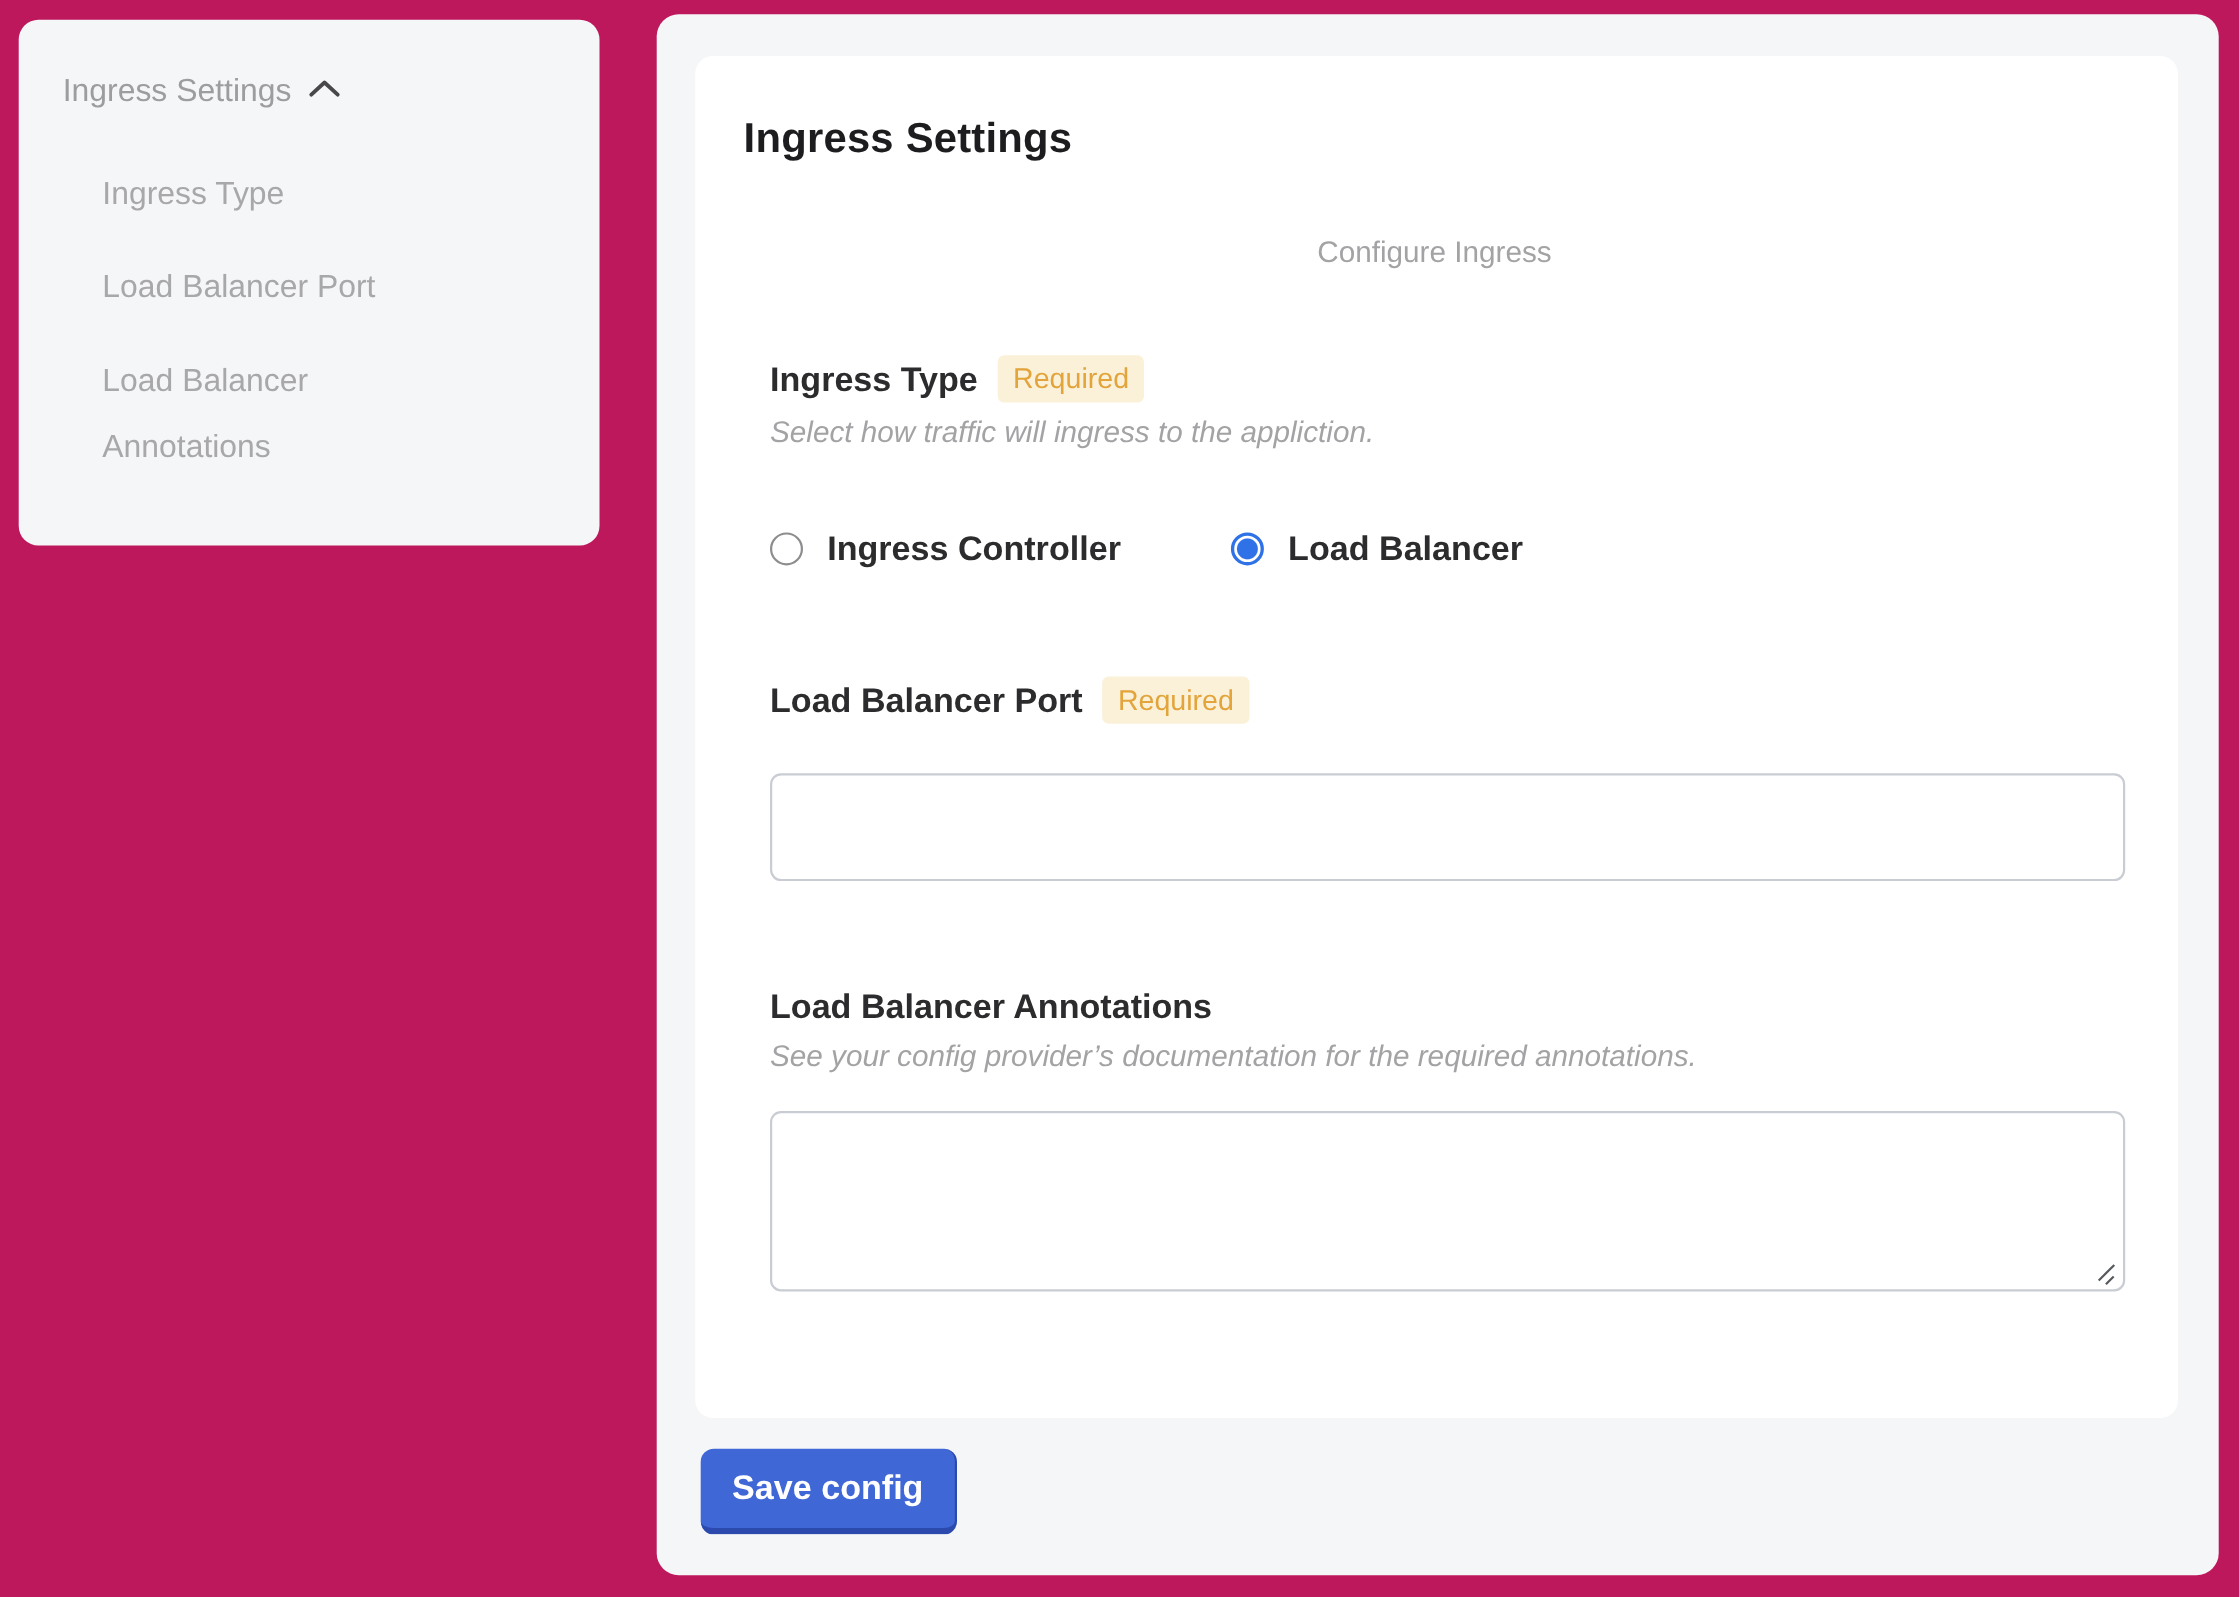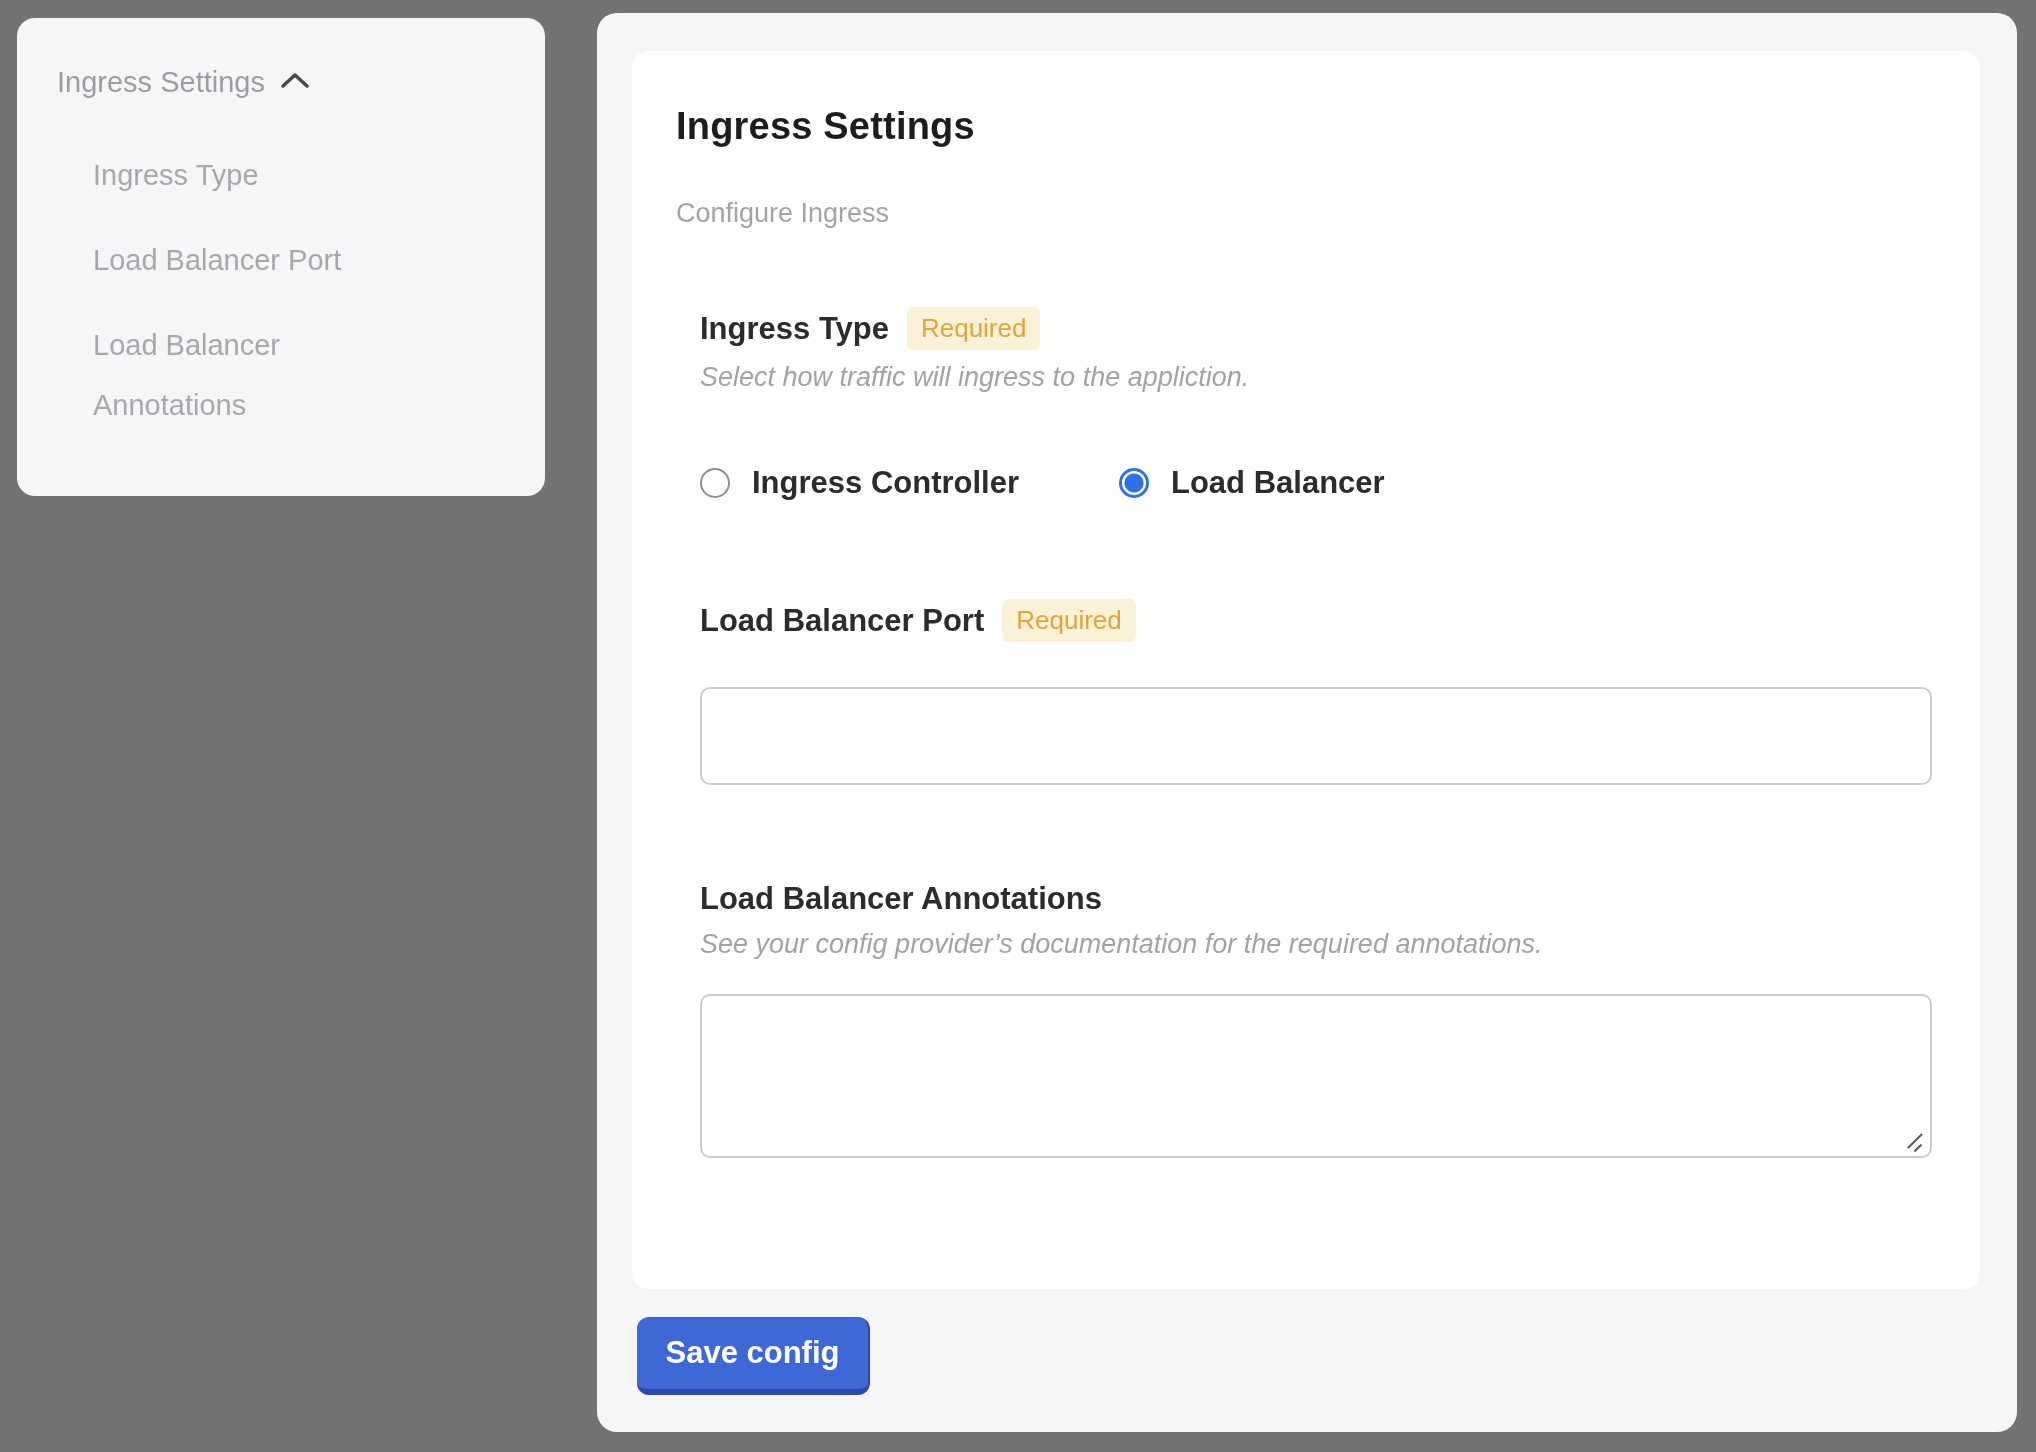--- a/index.html
+++ b/index.html
@@ -2,21 +2,21 @@
 <html><head>
 <meta charset="utf-8">
 <style>
   * { margin: 0; padding: 0; box-sizing: border-box; }
   html, body { background: #ffffff; }
   body { font-family: "Liberation Sans", sans-serif; }
   .page {
     position: relative;
     width: 2036px;
     height: 1452px;
-    background: #737373;
+    background: #be185d;
     overflow: hidden;
   }
 
   
   .sidebar {
     position: absolute;
     left: 17px; top: 18px;
     width: 528px; height: 478px;
     background: #f5f6f8;
     border-radius: 18px;
@@ -61,23 +61,24 @@
     border-radius: 16px;
     padding: 54px 48px 0 44px;
   }
   .card-title {
     font-size: 38px;
     font-weight: 700;
     color: #1d1d1f;
     letter-spacing: 0.2px;
   }
   .card-subtitle {
-    margin-top: 50px;
+    margin-top: 66px;
     font-size: 27px;
     color: #a3a3a6;
+    text-align: center;
   }
   .section { margin-left: 24px; }
   .section-1 { margin-top: 78px; }
   .section-2 { margin-top: 98px; }
   .section-3 { margin-top: 96px; }
   .section-heading-row {
     display: flex;
     align-items: center;
     gap: 18px;
   }

